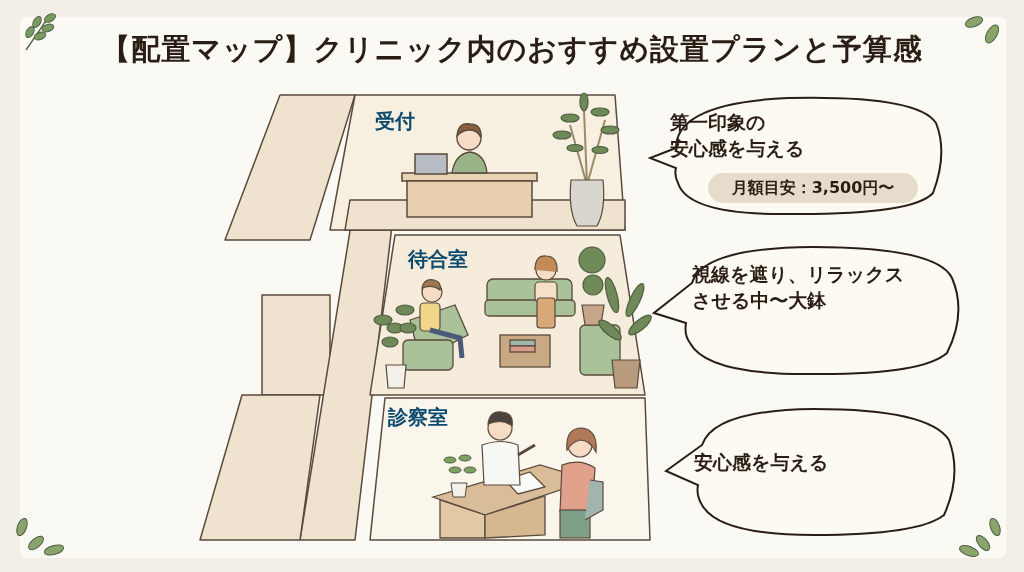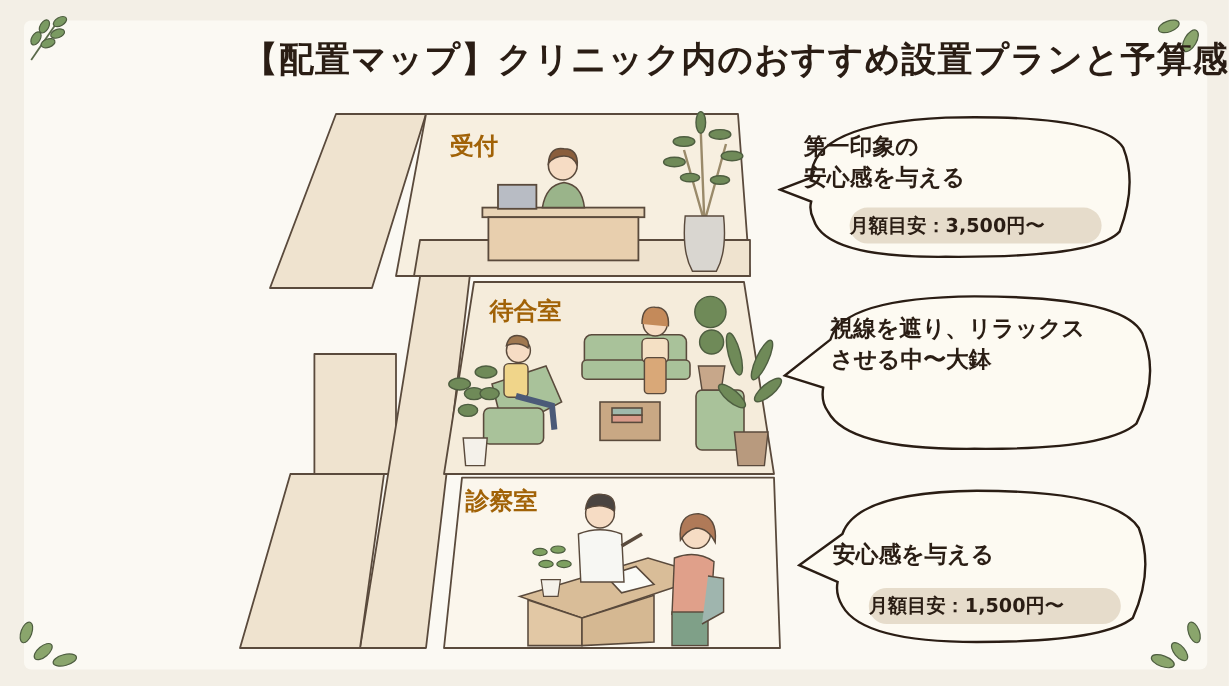--- a/index.html
+++ b/index.html
@@ -8,39 +8,39 @@
     background:#f3efe6;
     font-family:"DejaVu Sans", "Liberation Sans", sans-serif;
     color:#2b2118;
     position:relative;
   }
   .card {
     position:absolute; left:20px; top:17px; width:986px; height:541px;
     background:#fbf9f3; border-radius:6px;
   }
   .title {
-    position:absolute; left:0; top:30px; width:1024px; text-align:right;
+    position:absolute; left:0; top:30px; width:1024px; text-align:center;
     font-size:29px; font-weight:bold; letter-spacing:1px; color:#2a1d14;
   }
   .plan { position:absolute; left:0; top:0; width:1024px; height:572px; }
   .room-label {
-    position:absolute; font-size:20px; font-weight:bold; color:#a16207;
+    position:absolute; font-size:20px; font-weight:bold; color:#0c4a6e;
   }
   .bubble {
     position:absolute; width:280px; height:118px;
   }
   .bubble svg { position:absolute; left:0; top:0; }
   .bubble-text {
     position:absolute; left:22px; width:256px; text-align:left;
     font-size:19px; font-weight:bold; line-height:26px; color:#2a1d14;
   }
   .price {
     position:absolute; left:52px; width:210px; height:30px;
     background:#e6dccb; border-radius:15px;
-    font-size:16px; font-weight:bold; line-height:30px; 
+    font-size:16px; font-weight:bold; line-height:30px; text-align:center;
     color:#2a1d14;
   }
   .leaf-deco { position:absolute; }
 </style>
 </head>
 <body>
 
 <div class="card"></div>
 
 <svg class="leaf-deco" style="left:18px;top:10px" width="42" height="42" viewBox="0 0 42 42">
@@ -206,14 +206,13 @@
   </svg>
   <div class="bubble-text" style="top:44px;left:40px;width:265px">させる中〜大鉢</div>
   <div class="bubble-text" style="top:18px;left:40px;width:265px">視線を遮り、リラックス</div>
 </div>
 
 <div class="bubble" style="left:664px;top:405px">
   <svg width="300" height="135" viewBox="0 0 300 135">
     <path d="M38 40 Q50 5 150 4 Q265 4 285 35 Q298 70 280 110 Q255 130 150 130 Q55 130 38 100 Q32 90 34 80 L2 66 Z" fill="#fdfaf2" stroke="#2a1d14" stroke-width="2"></path>
   </svg>
   <div class="bubble-text" style="top:44px;left:30px;width:260px">安心感を与える</div>
-  <div class="price" style="top:85px;left:60px">月額目安：1,500円〜</div>
 </div>
 
 </body></html>

